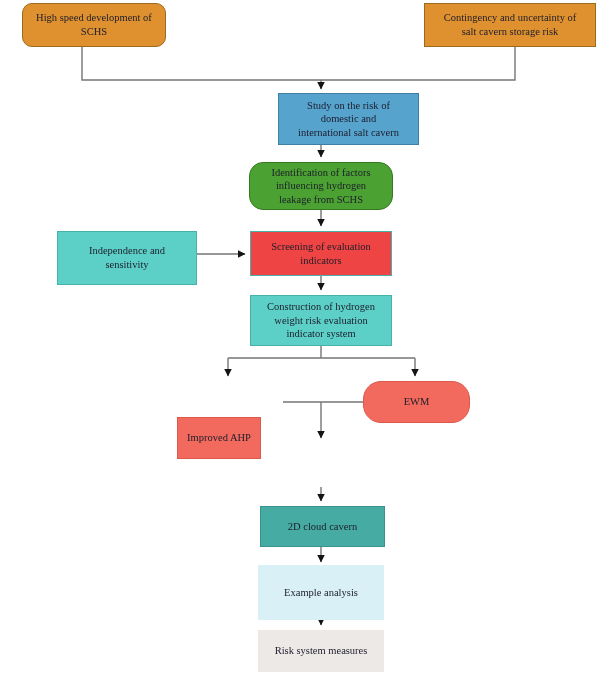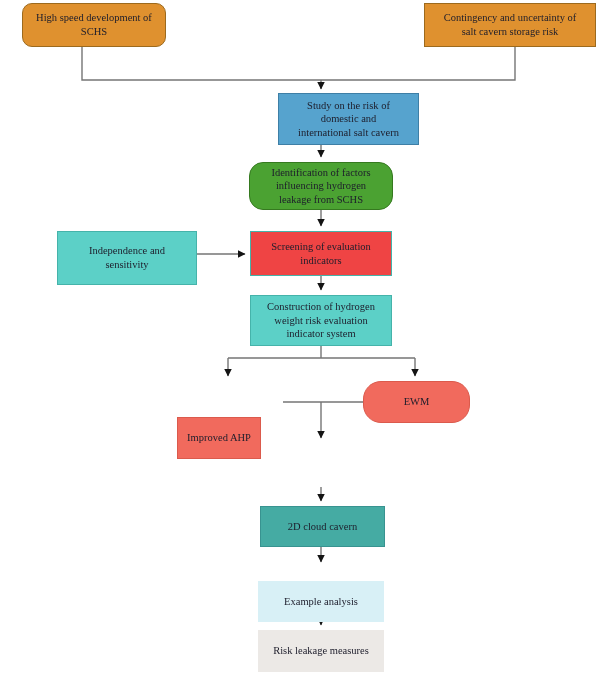--- a/index.html
+++ b/index.html
@@ -41,21 +41,21 @@
   .n-contingency    { left: 424px; top: 3px;   width: 172px; height: 44px; }
   .n-study          { left: 251px; top: 93px;  width: 141px; height: 52px; margin-left: 27px; }
   .n-identification { left: 249px; top: 162px; width: 144px; height: 48px; }
   .n-independence   { left: 57px;  top: 231px; width: 140px; height: 54px; }
   .n-screening      { left: 250px; top: 231px; width: 142px; height: 45px; }
   .n-construction   { left: 250px; top: 295px; width: 142px; height: 51px; }
   .n-improved-ahp   { left: 177px; top: 381px; width: 84px; height: 42px; margin-top: 36px; }
   .n-ewm            { left: 363px; top: 381px; width: 107px; height: 42px; border-radius: 18px; }
   .n-combined       { left: 258px; top: 443px; width: 127px; height: 44px; }
   .n-cloud          { left: 260px; top: 506px; width: 125px; height: 41px; }
-  .n-example        { left: 258px; top: 581px; width: 126px; height: 41px; }
+  .n-example        { left: 258px; top: 565px; width: 126px; height: 55px; }
   .n-risk           { left: 258px; top: 630px; width: 126px; height: 42px; }
 </style>
 </head>
 <body>
 
 <div class="canvas">
 
   <svg class="connector-layer" width="616" height="675" viewBox="0 0 616 675">
     <defs>
       <marker id="ah" markerUnits="userSpaceOnUse" markerWidth="10" markerHeight="10" refX="7.5" refY="4" orient="auto">
@@ -140,16 +140,16 @@
 
   <div class="node n-cloud" style="background-color: rgb(69, 171, 163); border-color: rgb(56, 147, 144);">
     <span class="label">2D cloud cavern</span>
   </div>
 
   <div class="node n-example" style="background-color: rgb(216, 240, 246); border-color: rgb(216, 240, 246);">
     <span class="label">Example analysis</span>
   </div>
 
   <div class="node n-risk" style="background-color: rgb(236, 233, 230); border-color: rgb(236, 233, 230);">
-    <span class="label">Risk leakage measures</span>
+    <span class="label">Risk system measures</span>
   </div>
 
 </div>
 
 </body></html>

